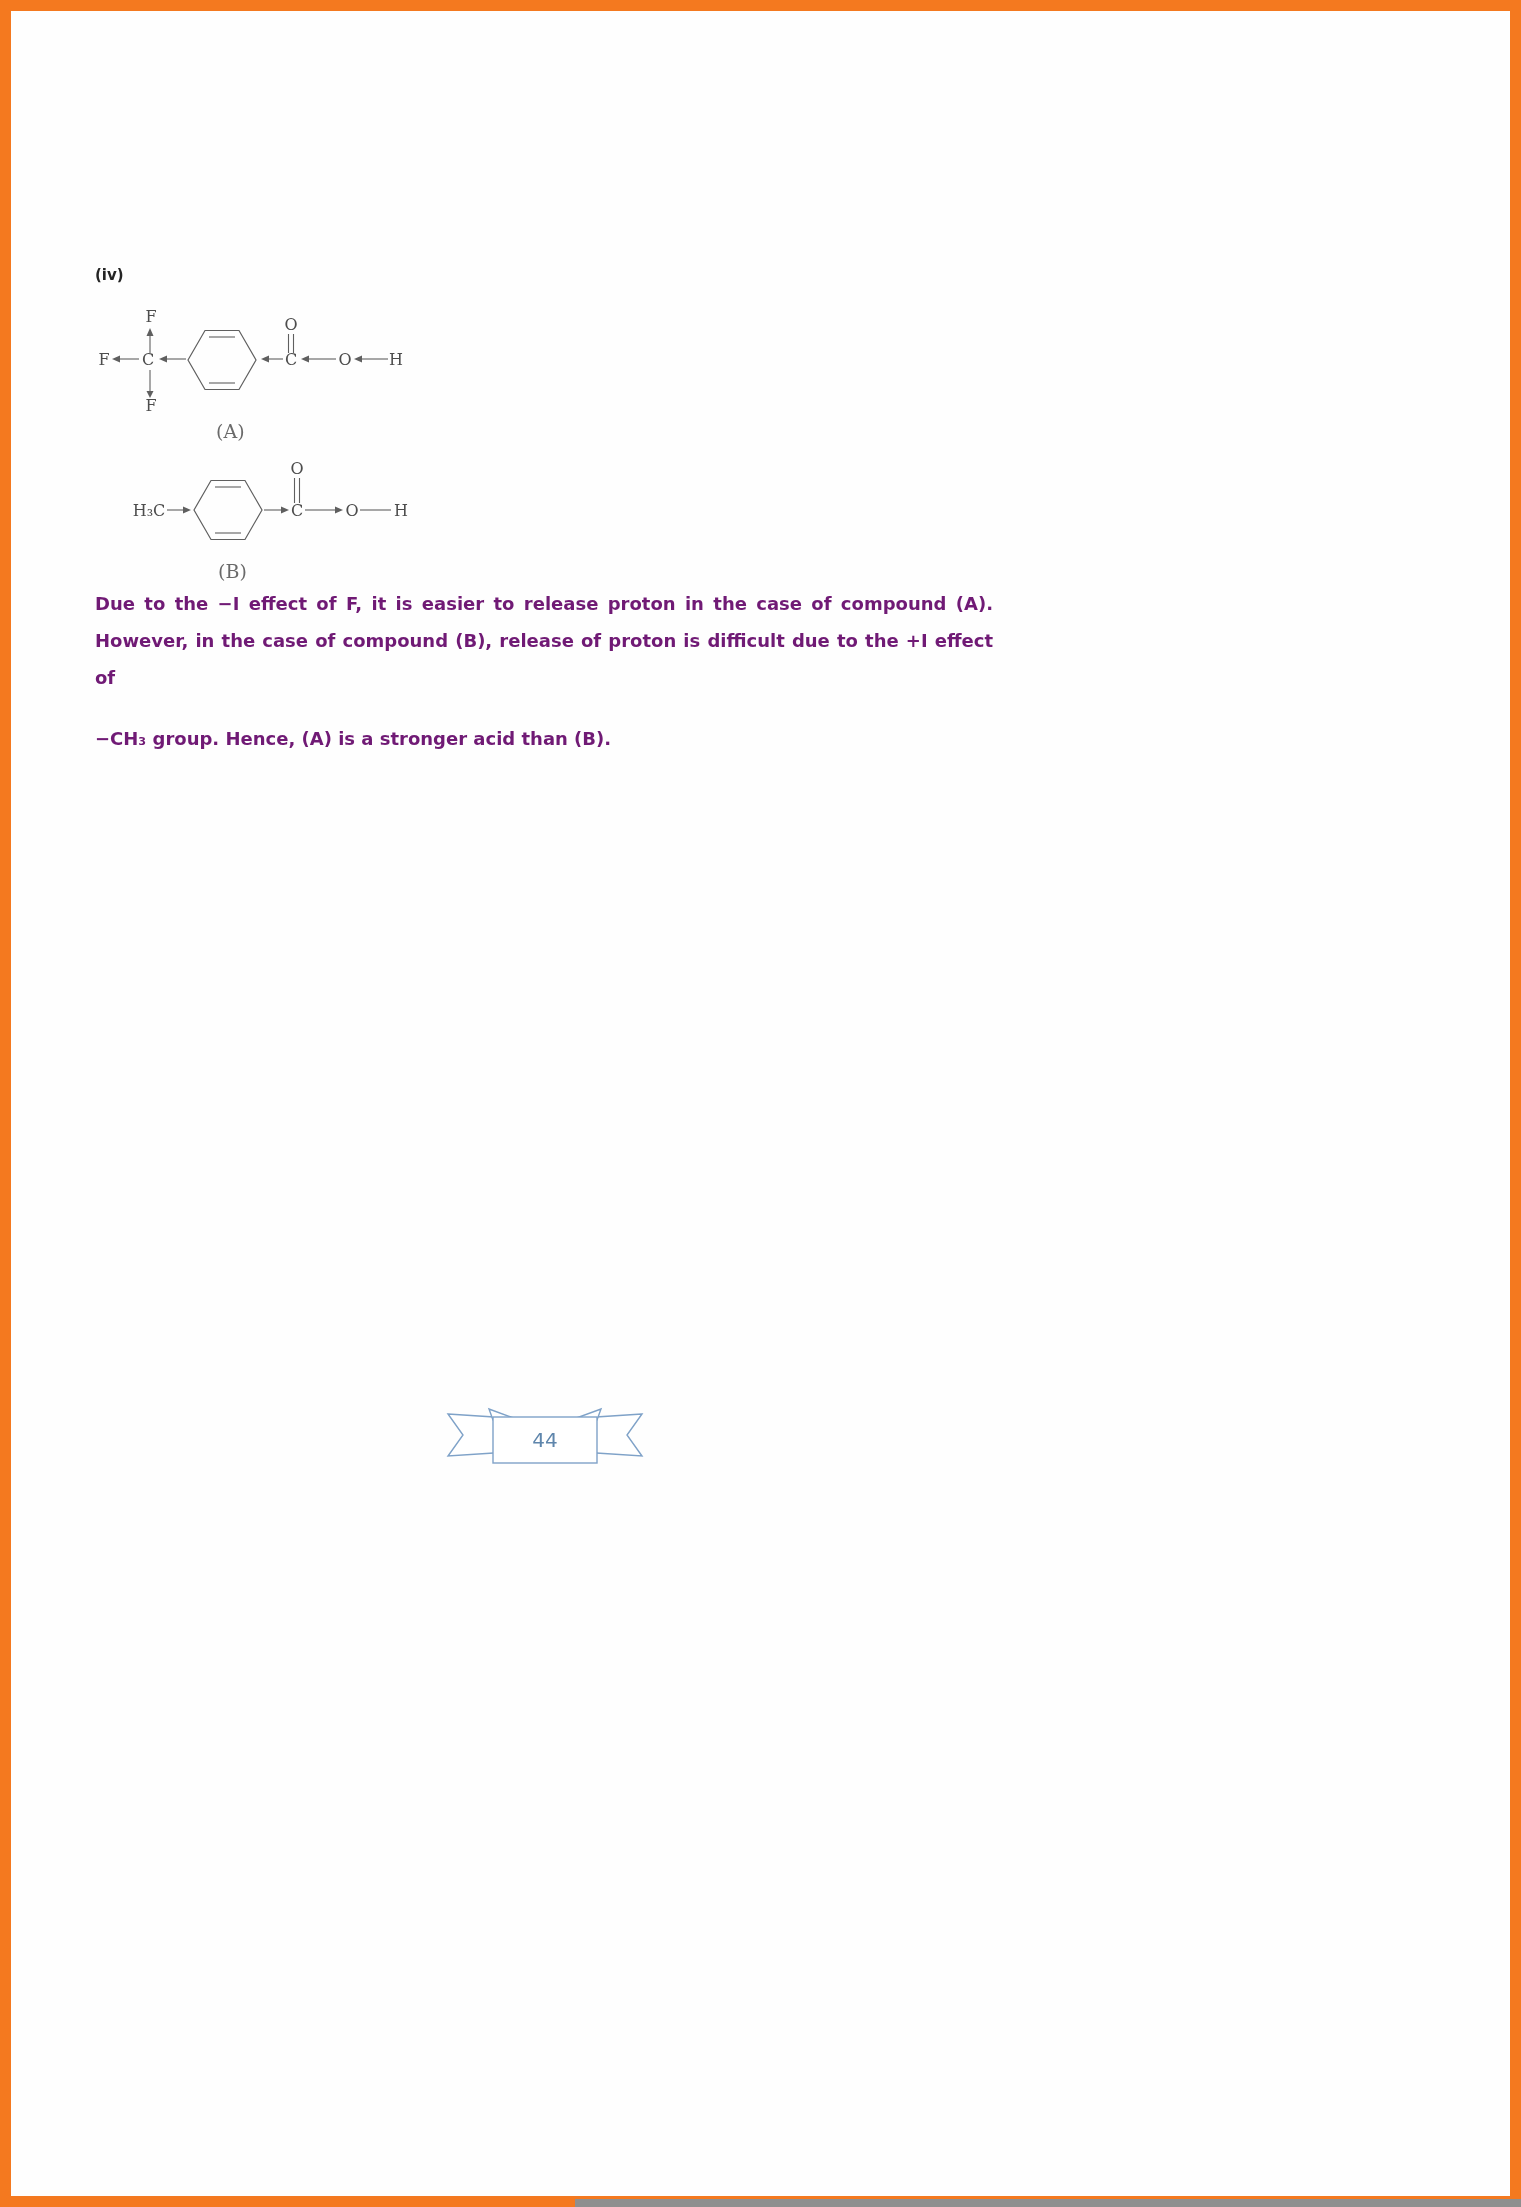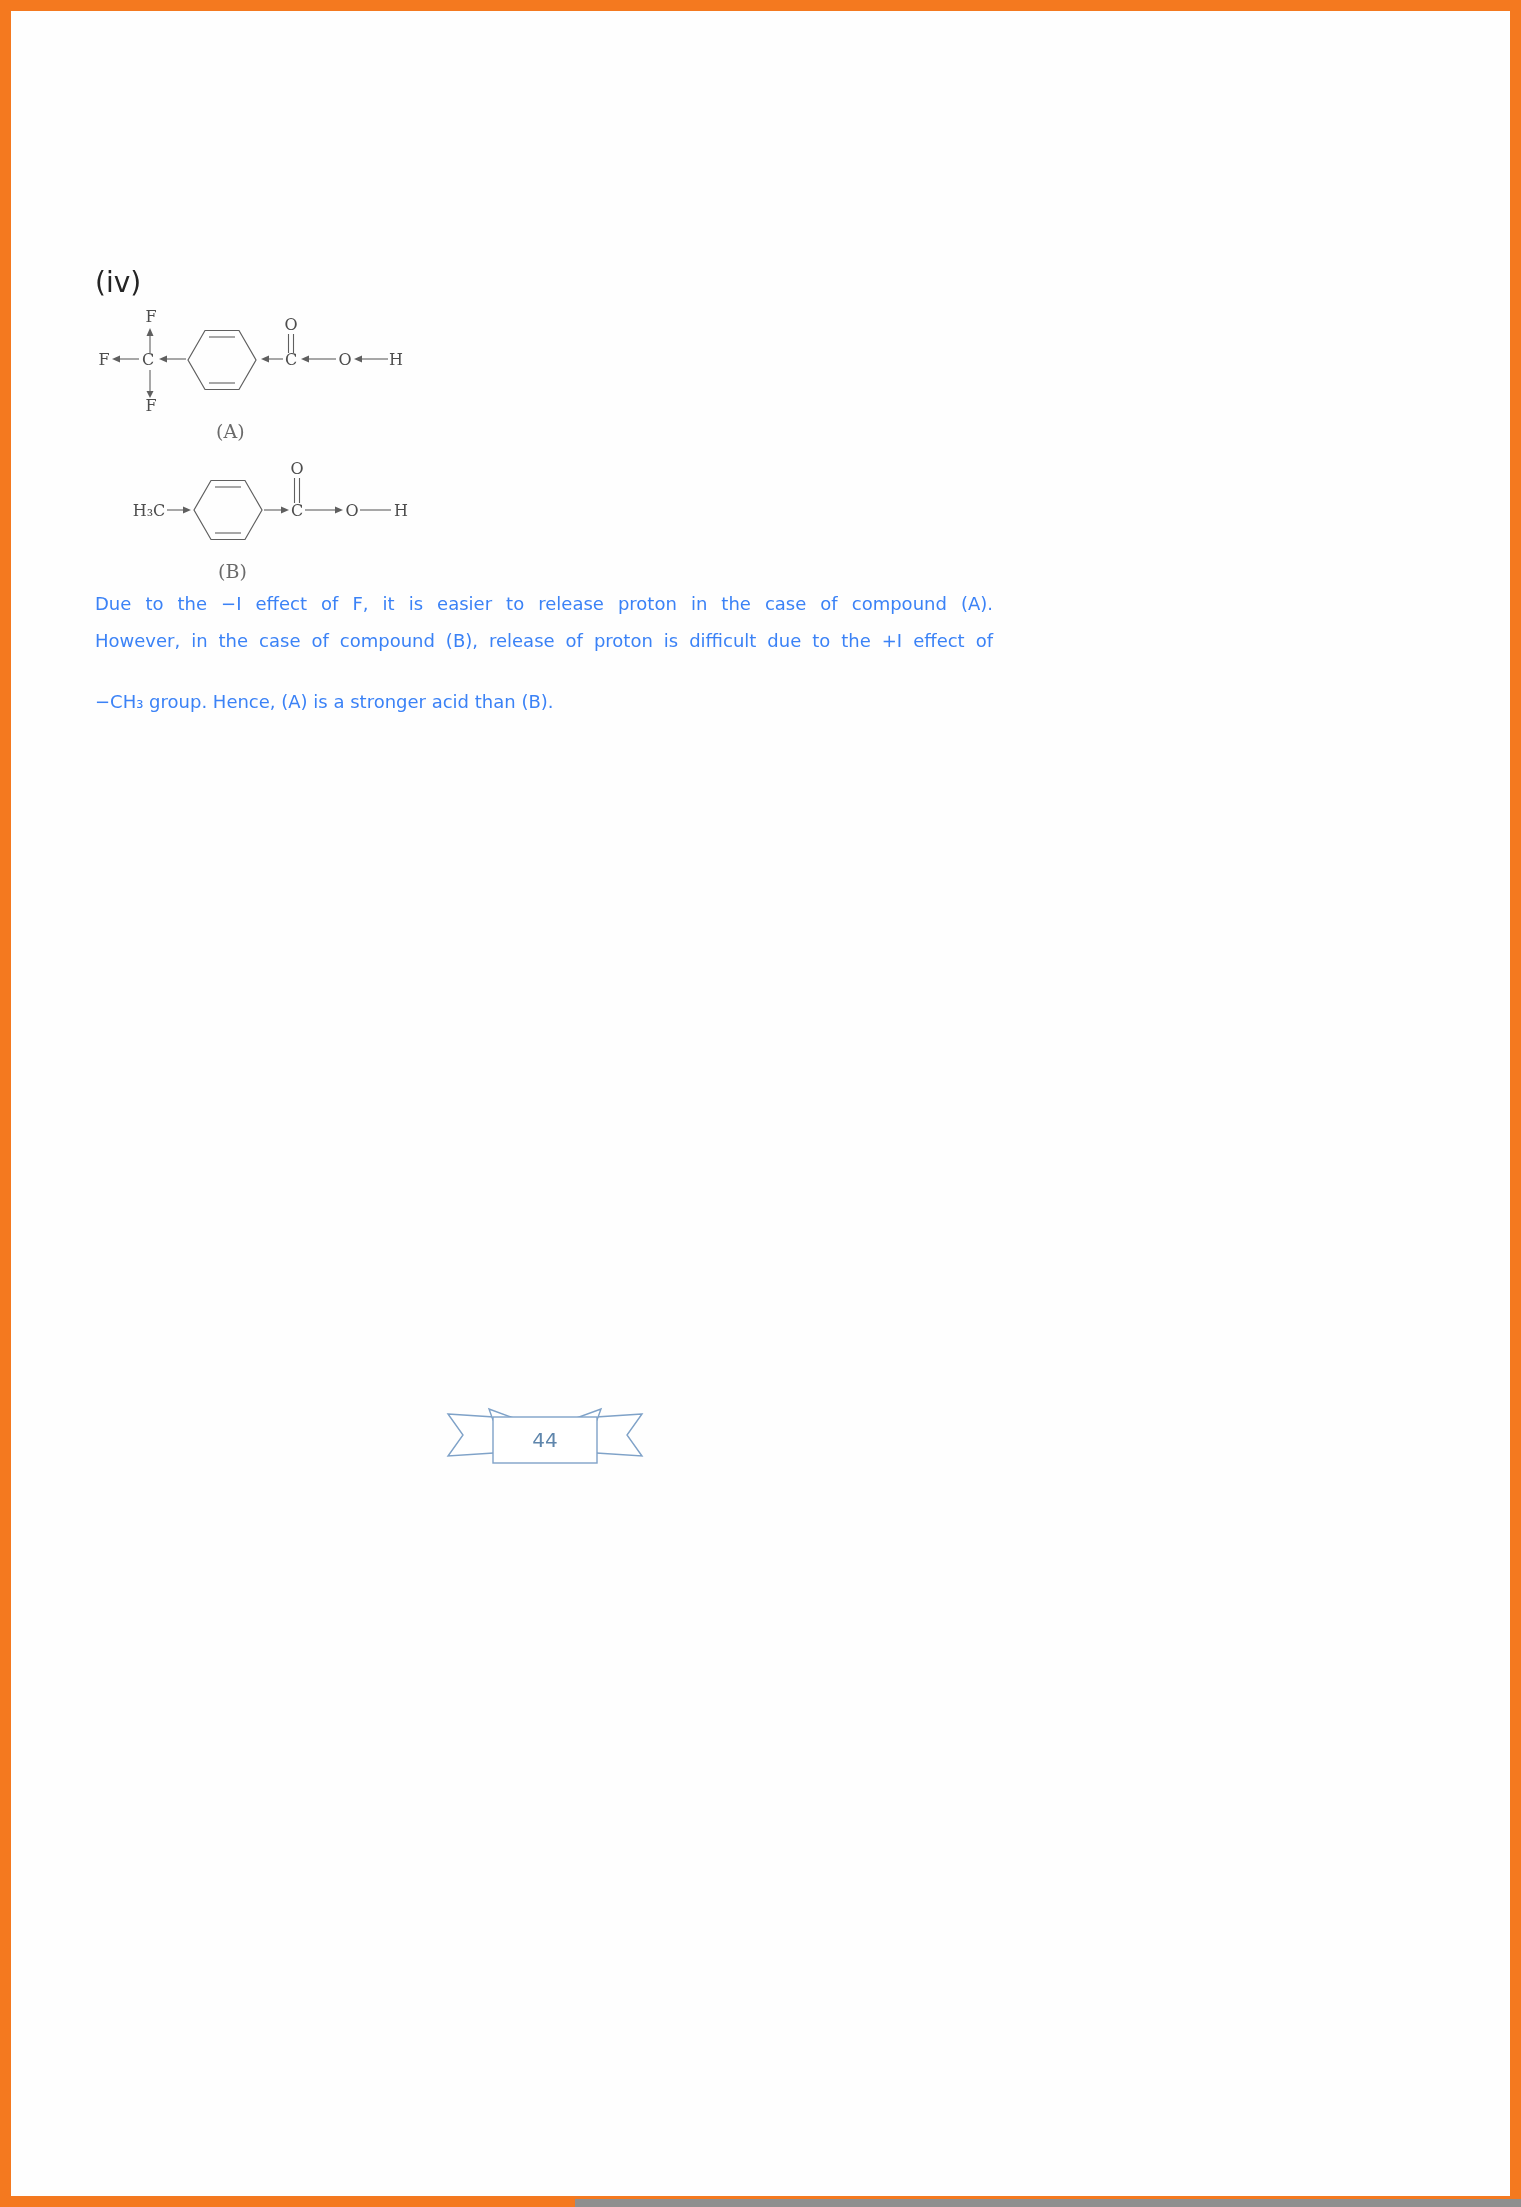--- a/index.html
+++ b/index.html
@@ -6,39 +6,39 @@
   .page{
     position:relative;
     width:1521px;height:2207px;
     background:#fefefe;
     box-shadow:inset 0 0 0 11px #f4791f;
     overflow:hidden;
     font-family:"DejaVu Sans",sans-serif;
   }
   .item-label{
     position:absolute;left:95px;top:266px;
-    font-size:28px;font-weight:normal;color:#242424;
+    font-size:15px;font-weight:bold;color:#242424;
     font-family:"DejaVu Sans",sans-serif;
   }
   svg.chem{position:absolute;}
   .chem text{
     font-family:"DejaVu Serif",serif;
     font-size:16px;fill:#4d4d4d;text-anchor:middle;
   }
   .chem .bond{stroke:#5f5f5f;stroke-width:1.1;fill:none;}
   .chem .ring{stroke:#5f5f5f;stroke-width:1.2;fill:none;}
   .chem .head{fill:#5f5f5f;stroke:none;}
   .caption{
     position:absolute;
     font-family:"DejaVu Serif",serif;
     font-size:19px;color:#6a6a6a;
   }
   .para{
     position:absolute;left:95px;top:585px;width:898px;
-    font-size:18px;line-height:37px;color:#3b82f6;
+    font-size:18px;line-height:37px;color:#701a75;font-weight:bold;
   }
   .para .just{text-align:justify;text-align-last:justify;}
   .para .plain{text-align:left;margin-top:24px;}
   .ribbon{position:absolute;left:445px;top:1404px;}
   .ribbon path,.ribbon rect{fill:#ffffff;stroke:#7fa2c8;stroke-width:1.4;}
   .ribbon text{
     font-family:"DejaVu Sans",sans-serif;
     font-size:20px;fill:#5f86ac;text-anchor:middle;stroke:none;
   }
   .gray-strip{

